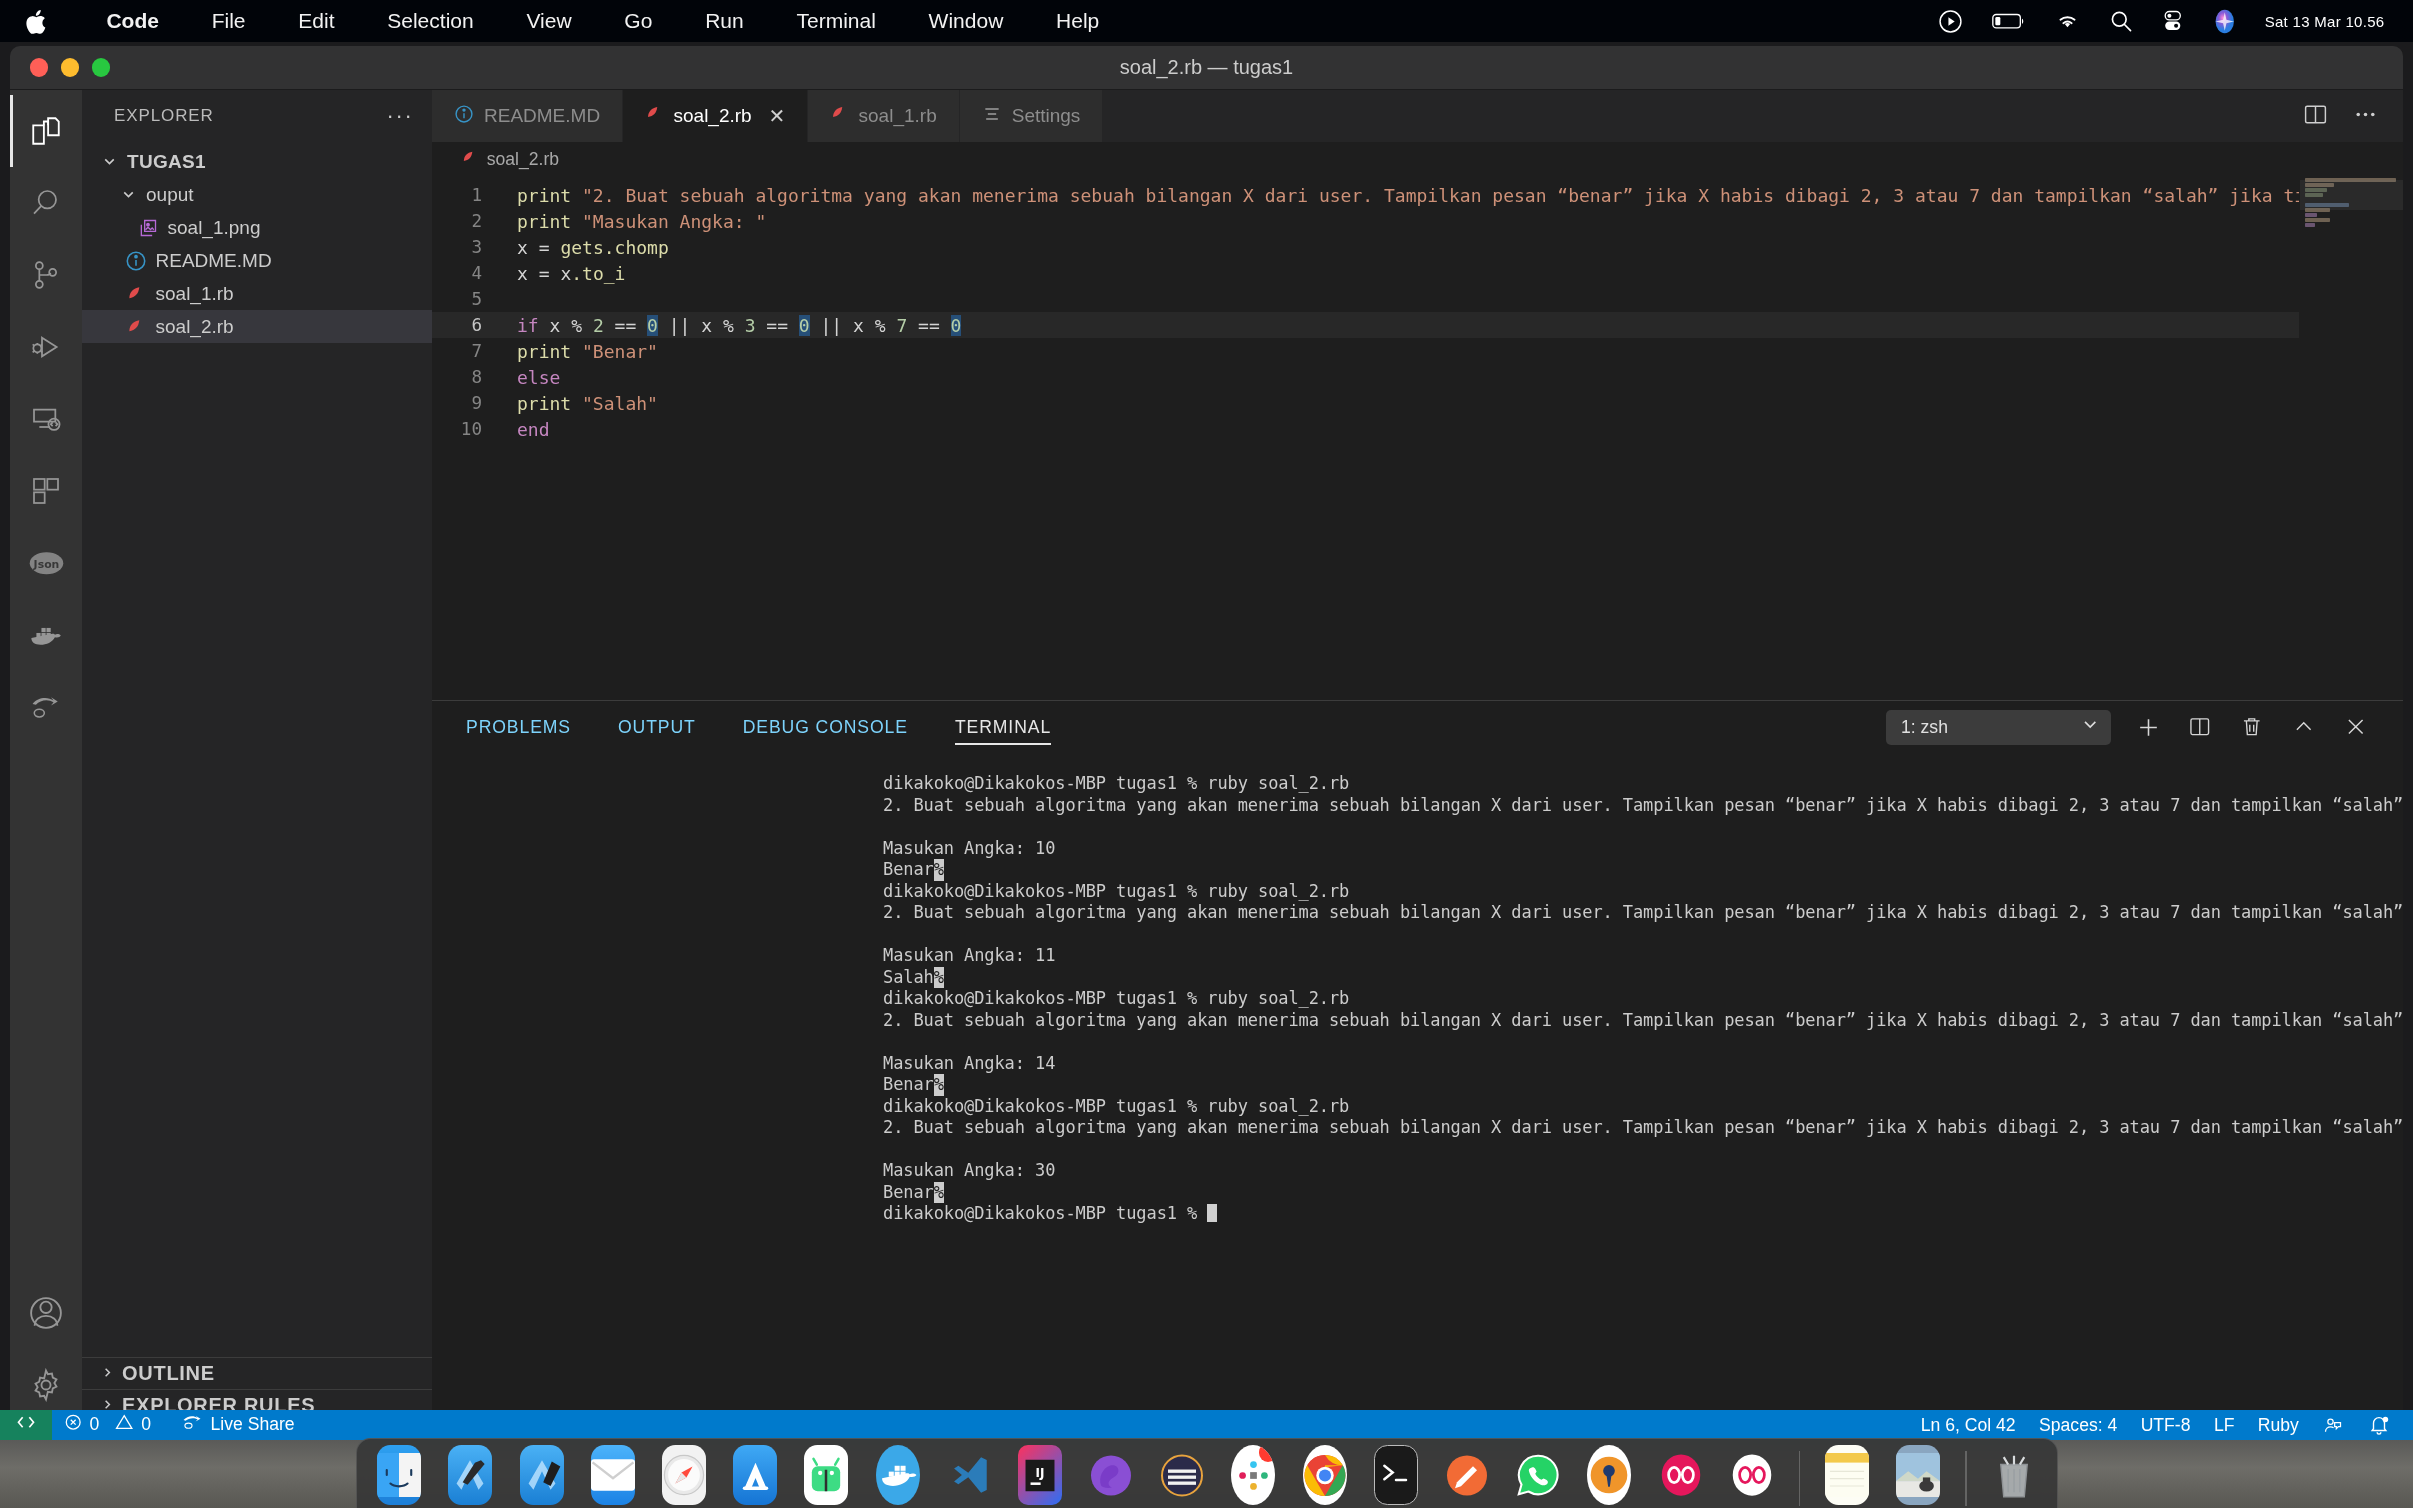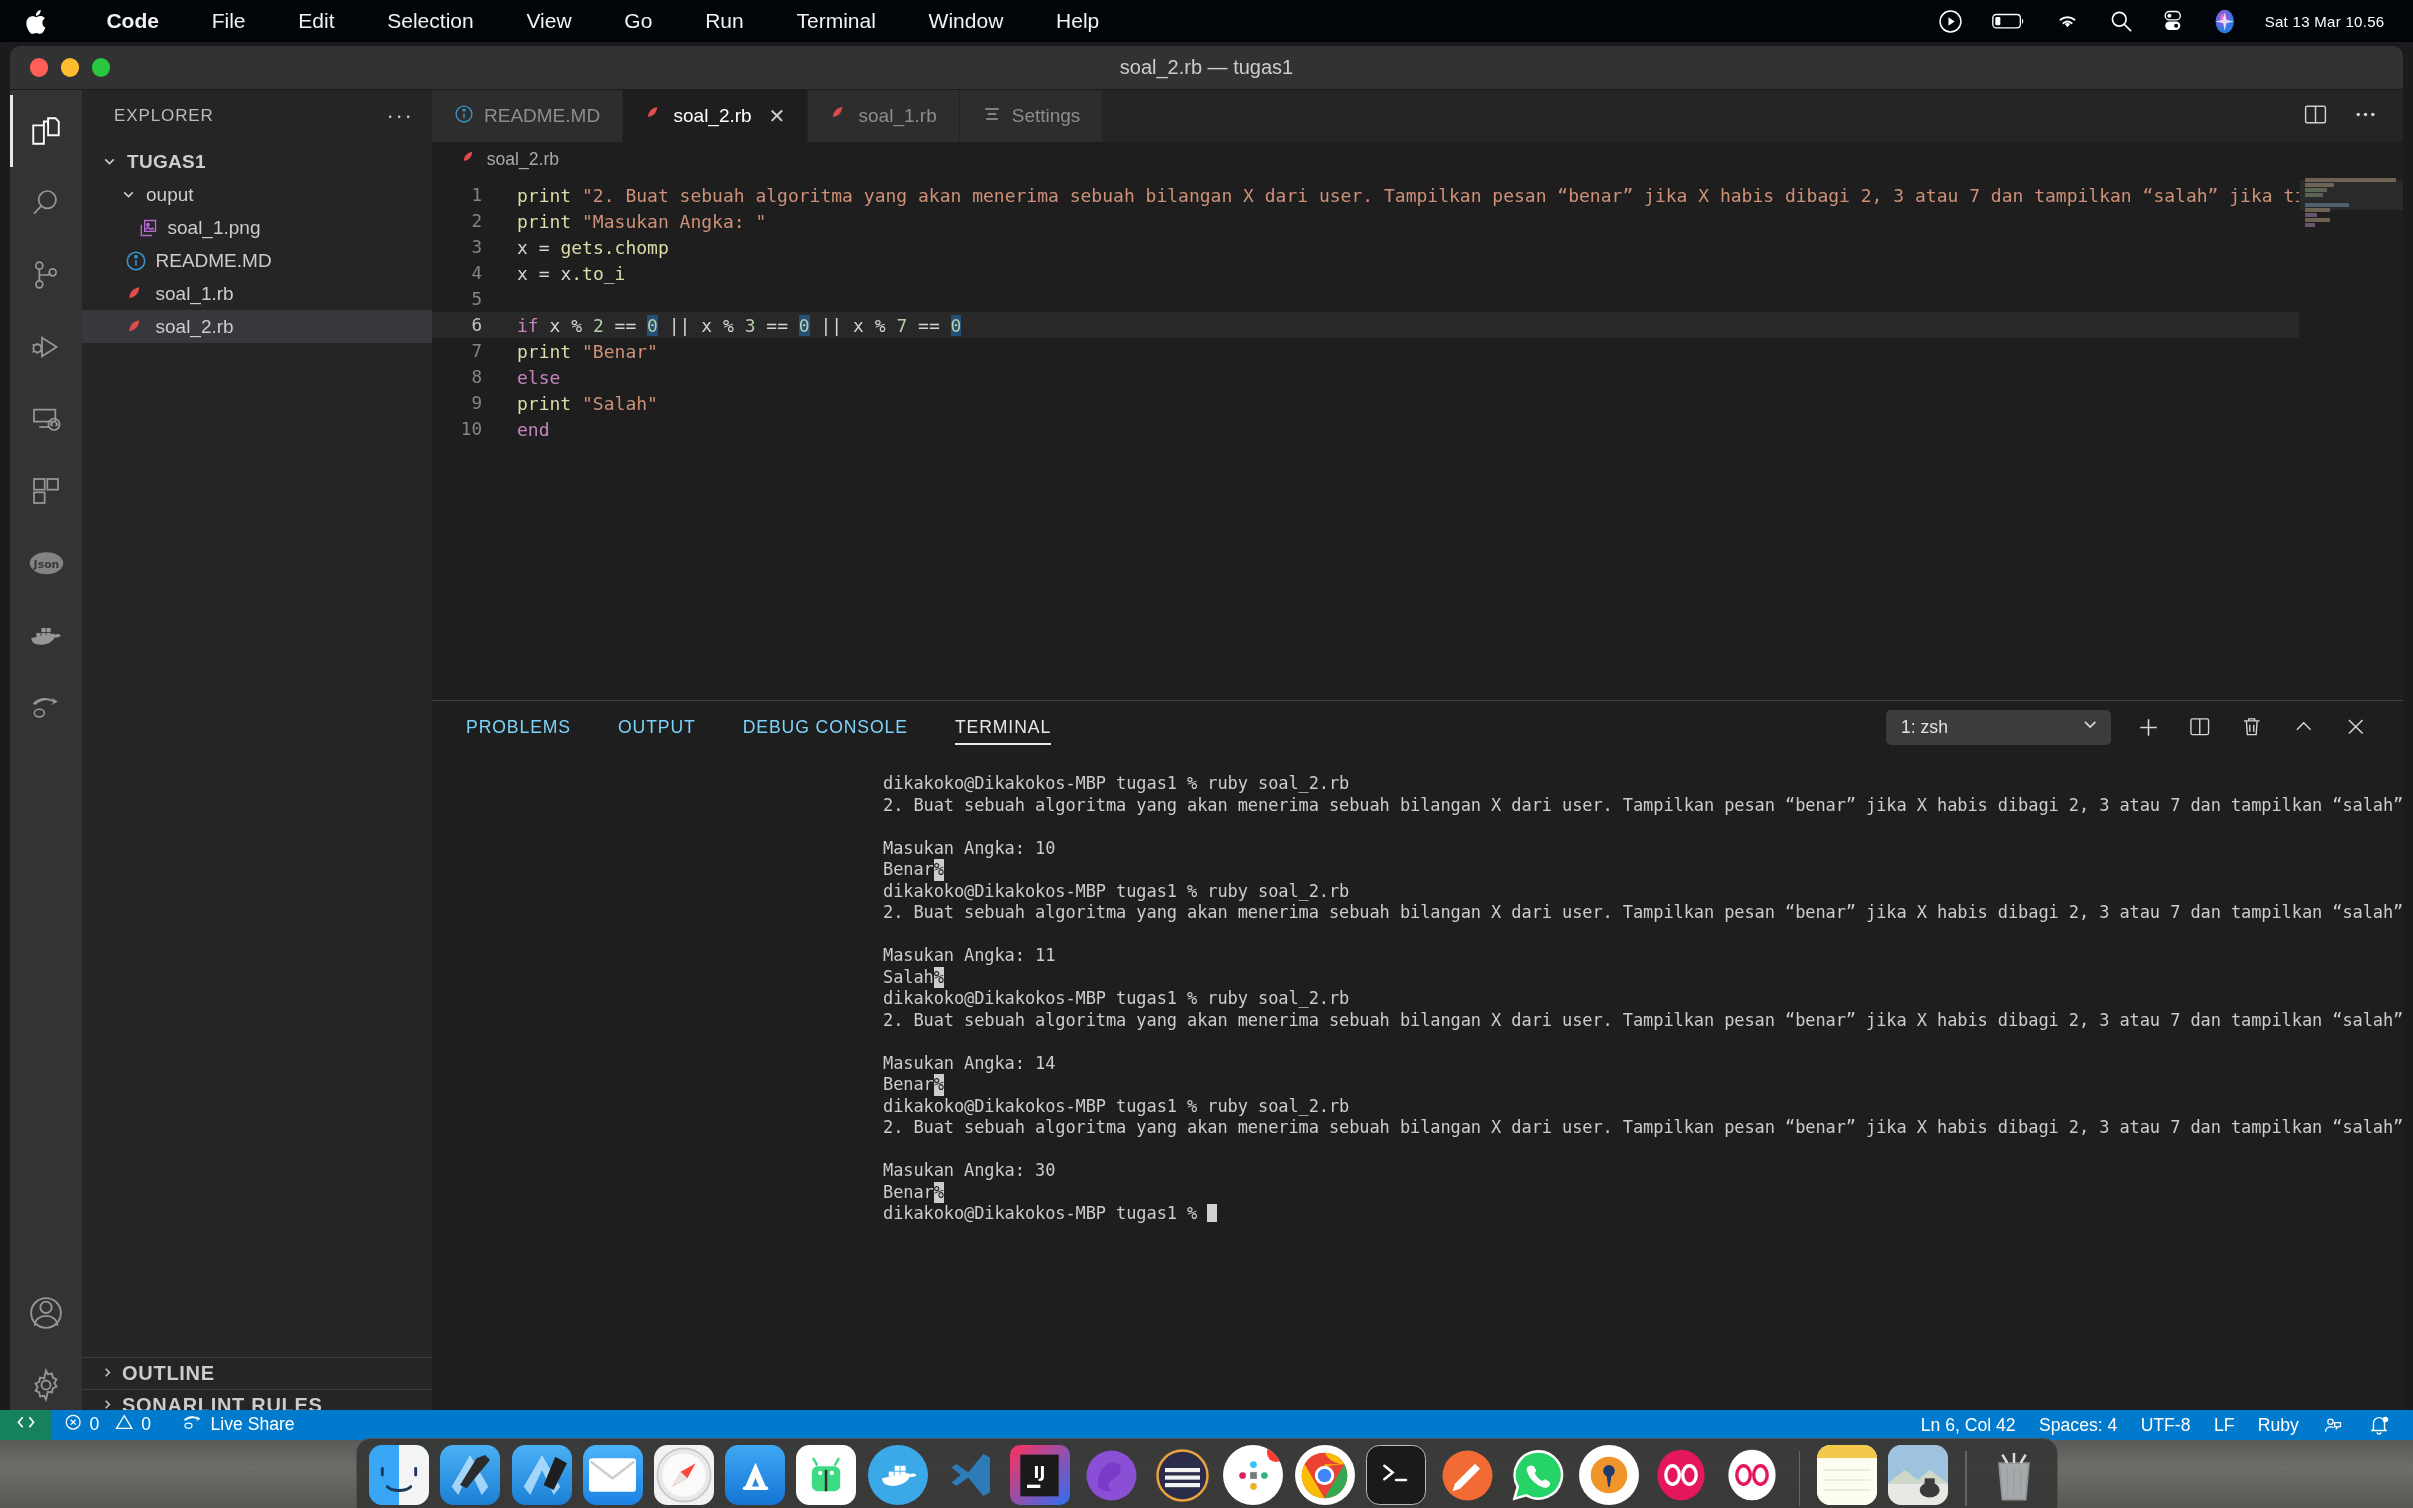--- a/index.html
+++ b/index.html
@@ -201,21 +201,21 @@
   }
   .dock {
     position: absolute; left: 50%; transform: translateX(-50%); top: 1438px;
     height: 77px; background: rgba(52,52,52,.88);
     border: 0.8px solid rgba(255,255,255,.13); border-radius: 15px 15px 0 0;
     display: flex; align-items: flex-end; gap: 9.2px; padding: 5px 11.7px 0 11.7px;
     backdrop-filter: blur(6.7px);
     z-index: 35;
   }
   .dock-app { width: 62px; height: 69px; display: flex; flex-direction: column; align-items: center; }
-  .dock-icon { width: 60px; height: 60px; border-radius: 13.4px; position: relative; overflow: hidden;
+  .dock-icon { width: 44px; height: 60px; border-radius: 13.4px; position: relative; overflow: hidden;
     display: flex; align-items: center; justify-content: center; font-size: 28.5px; color: #fff; }
   .dock-sep { width: 1.7px; height: 55px; background: rgba(255,255,255,.22); margin: 0 6.7px 8.4px 6.7px; }
   .badge { position: absolute; top: -1.7px; right: -1.7px; width: 18.4px; height: 18.4px; border-radius: 50%; background: #ff3b30; }
 </style>
 </head>
 <body>
 
 <div class="screen">
 
   <div class="menubar">
@@ -480,21 +480,21 @@
               </svg>
           </span>
           <span>OUTLINE</span>
         </div>
         <div class="panel-head">
           <span>
             <svg width="15" height="15" viewBox="0 0 16 16" fill="none" stroke="#ccc" stroke-width="1.6">
                 <path d="M6 4l4 4-4 4"></path>
               </svg>
           </span>
-          <span>SONARLINT RULES</span>
+          <span>EXPLORER RULES</span>
         </div>
       </div>
 
       <div class="editor-group">
 
         <div class="tabbar">
           <div class="tab">
             <span>
               <svg width="20" height="20" viewBox="0 0 24 24" fill="none" stroke="#3794c7" stroke-width="1.7">
                   <circle cx="12" cy="12" r="9.5"></circle>

